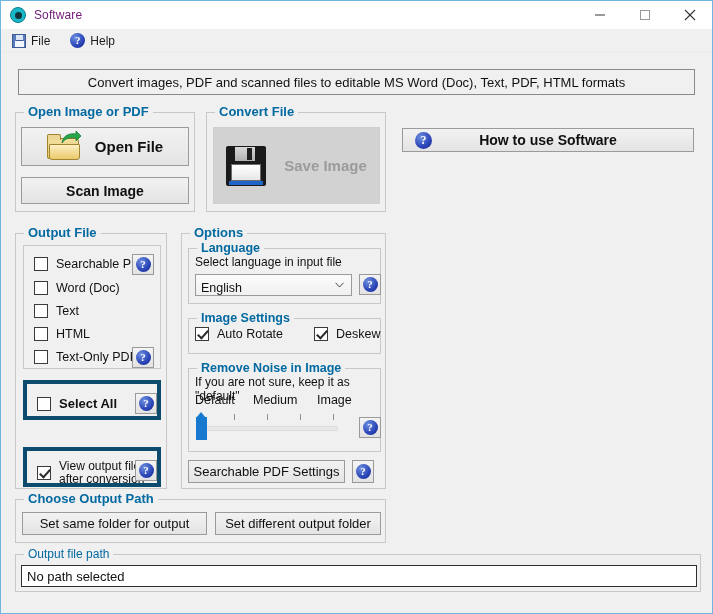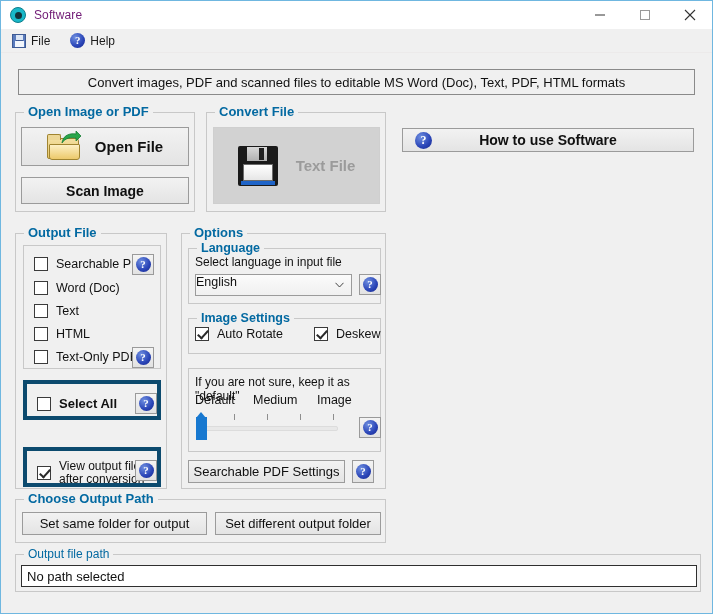--- a/index.html
+++ b/index.html
@@ -247,21 +247,22 @@
   }
   .cb-label { font-size: 12.5px; color: #111; margin-left: 8px; }
   .cb-label.bold { font-weight: bold; font-size: 13px; }
   .cb-label.two { line-height: 13px; font-size: 12px; }
 
   
   .combo {
     height: 22px;
     background: linear-gradient(#fbfbfb, #f0f0f0);
     border: 1px solid #9b9b9b;
-    display: flex; align-items: flex-start;
+    display: flex; align-items: flex-end;
+    padding-left: 5px;
     font-size: 12.5px;
     color: #111;
     position: relative;
   }
   .combo .chev {
     position: absolute; right: 7px; top: 50%;
     margin-top: -3px;
     width: 9px; height: 6px;
   }
 
@@ -378,21 +379,21 @@
   </div>
 
   <div class="gb" style="left:205px; top:111px; width:180px; height:100px;">
     <div class="gb-title">Convert File</div>
     <div class="btn disabled" style="position:absolute; left:6px; top:14px; width:167px; height:77px;">
       <span class="ico-floppy-lg">
         <span class="shutter"></span>
           <span class="label"></span>
           <span class="strip"></span>
       </span>
-      <span style="font-weight:bold;font-size:15px;margin-left:18px;">Text File</span>
+      <span style="font-weight:bold;font-size:15px;margin-left:18px;">Save Image</span>
     </div>
   </div>
 
   <div class="gb" style="left:14px; top:232px; width:152px; height:256px;">
     <div class="gb-title">Output File</div>
 
     <div class="gb plain" style="position:absolute; left:7px; top:11px; width:138px; height:124px; border:1px solid #c8c8c8;">
 
       <div class="cbrow" style="position:absolute; left:10px; top:11px;">
         <span class="cb"></span>
@@ -473,20 +474,21 @@
         <span class="cb checked"></span>
         <span class="cb-label">Auto Rotate</span>
       </div>
       <div class="cbrow" style="position:absolute; left:125px; top:8px;">
         <span class="cb checked"></span>
         <span class="cb-label">Deskew</span>
       </div>
     </div>
 
     <div class="gb thin" style="position:absolute; left:6px; top:134px; width:193px; height:84px;">
+      <div class="gb-title" style="font-weight:bold;font-size:12.5px;">Remove Noise in Image</div>
       <div class="lbl" style="position:absolute; left:6px; top:6px;">If you are not sure, keep it as "default"</div>
 
       <div style="position:absolute; left:6px; top:24px; width:150px; font-size:12.5px; color:#111;">
         <span style="position:absolute; left:0;">Default</span>
         <span style="position:absolute; left:58px;">Medium</span>
         <span style="position:absolute; left:122px;">Image</span>
       </div>
 
       <div class="slider-wrap" style="position:absolute; left:6px; top:44px; width:150px; height:32px;">
         <div class="ticks">

